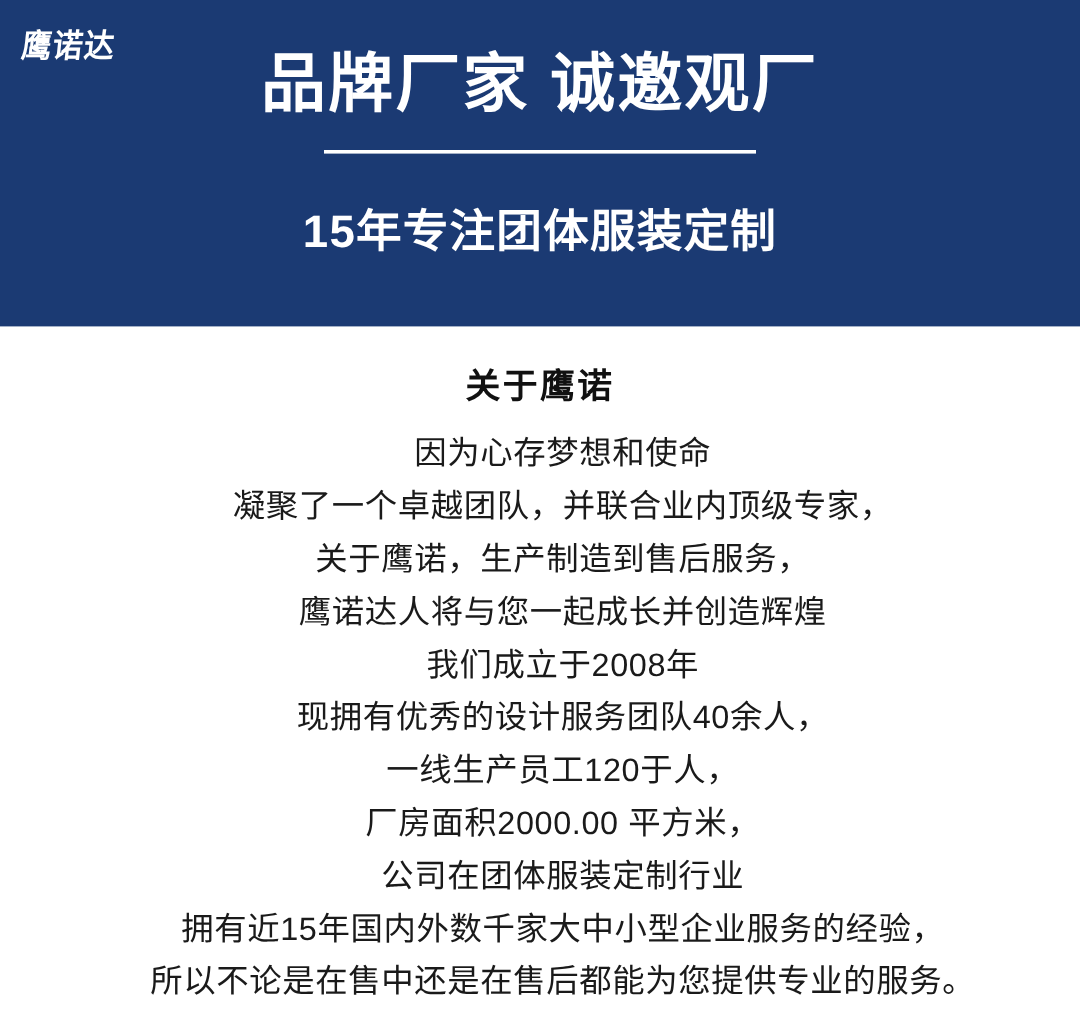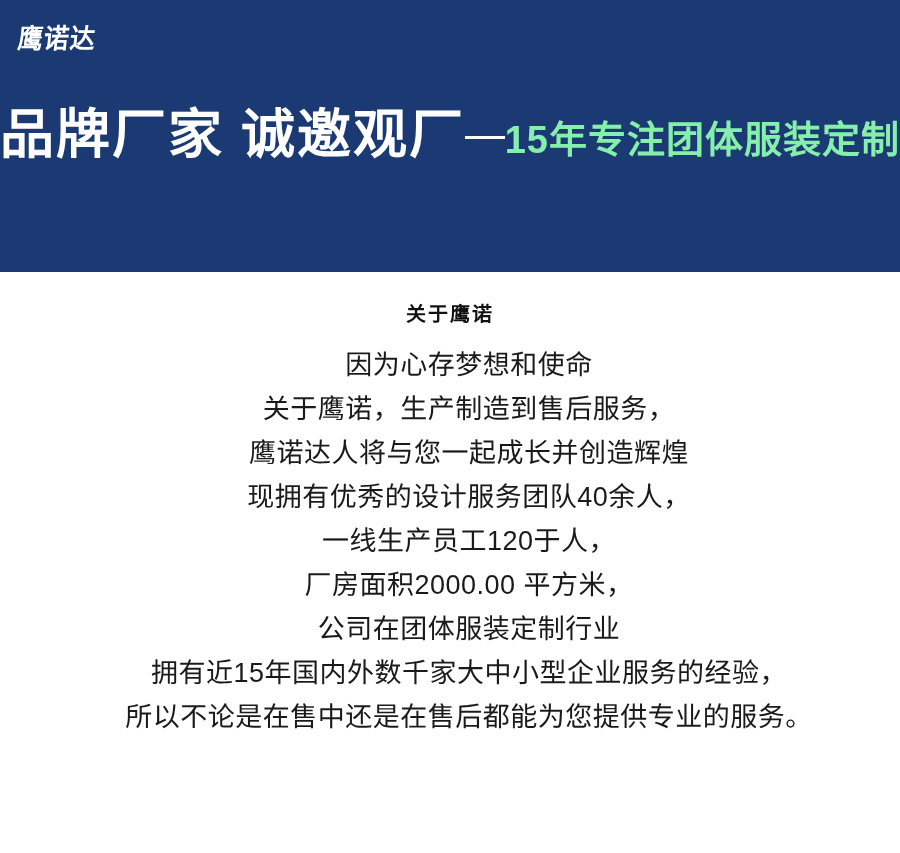--- a/index.html
+++ b/index.html
@@ -51,21 +51,21 @@
     transform: scale(1.0, 1.08);
   }
 
   .banner-inner {
     position: absolute;
     left: 0;
     top: 0;
     width: 900px;
     height: 272px;
     display: flex;
-    flex-direction: row;
+    flex-direction: column;
     align-items: center;
     justify-content: center;
   }
 
   .headline {
     color: #ffffff;
     font-size: 54px;
     font-weight: bold;
     letter-spacing: 2px;
     line-height: 1.15;
@@ -75,40 +75,40 @@
   }
 
   .divider {
     width: 360px;
     height: 3px;
     background: #ffffff;
     margin: 20px 0 18px 0;
   }
 
   .subhead {
-    color: #86efac;
+    color: #ffffff;
     font-size: 38px;
     font-weight: bold;
     letter-spacing: 1px;
-    margin: 0;
+    margin: 16px;
     white-space: nowrap;
   }
 
   
   .content {
     width: 900px;
     padding: 26px 0 18px 0;
     box-sizing: border-box;
     text-align: center;
     background: #ffffff;
   }
 
   .section-title {
     color: #111111;
-    font-size: 20px;
+    font-size: 29px;
     font-weight: bold;
     letter-spacing: 2px;
     margin: 0 0 16px 0;
     text-align: center;
   }
 
   .para-line {
     color: #1a1a1a;
     font-size: 27px;
     line-height: 44px;
@@ -134,22 +134,24 @@
       <div class="divider"></div>
       <h2 class="subhead">15年专注团体服装定制</h2>
     </div>
 
   </div>
 
   <div class="content">
     <h3 class="section-title">关于鹰诺</h3>
 
     <div class="para-line">因为心存梦想和使命</div>
+    <div class="para-line">凝聚了一个卓越团队，并联合业内顶级专家，</div>
     <div class="para-line">关于鹰诺，生产制造到售后服务，</div>
     <div class="para-line">鹰诺达人将与您一起成长并创造辉煌</div>
+    <div class="para-line">我们成立于2008年</div>
     <div class="para-line">现拥有优秀的设计服务团队40余人，</div>
     <div class="para-line">一线生产员工120于人，</div>
     <div class="para-line">厂房面积2000.00 平方米，</div>
     <div class="para-line">公司在团体服装定制行业</div>
     <div class="para-line">拥有近15年国内外数千家大中小型企业服务的经验，</div>
     <div class="para-line">所以不论是在售中还是在售后都能为您提供专业的服务。</div>
   </div>
 
 </div>
 

